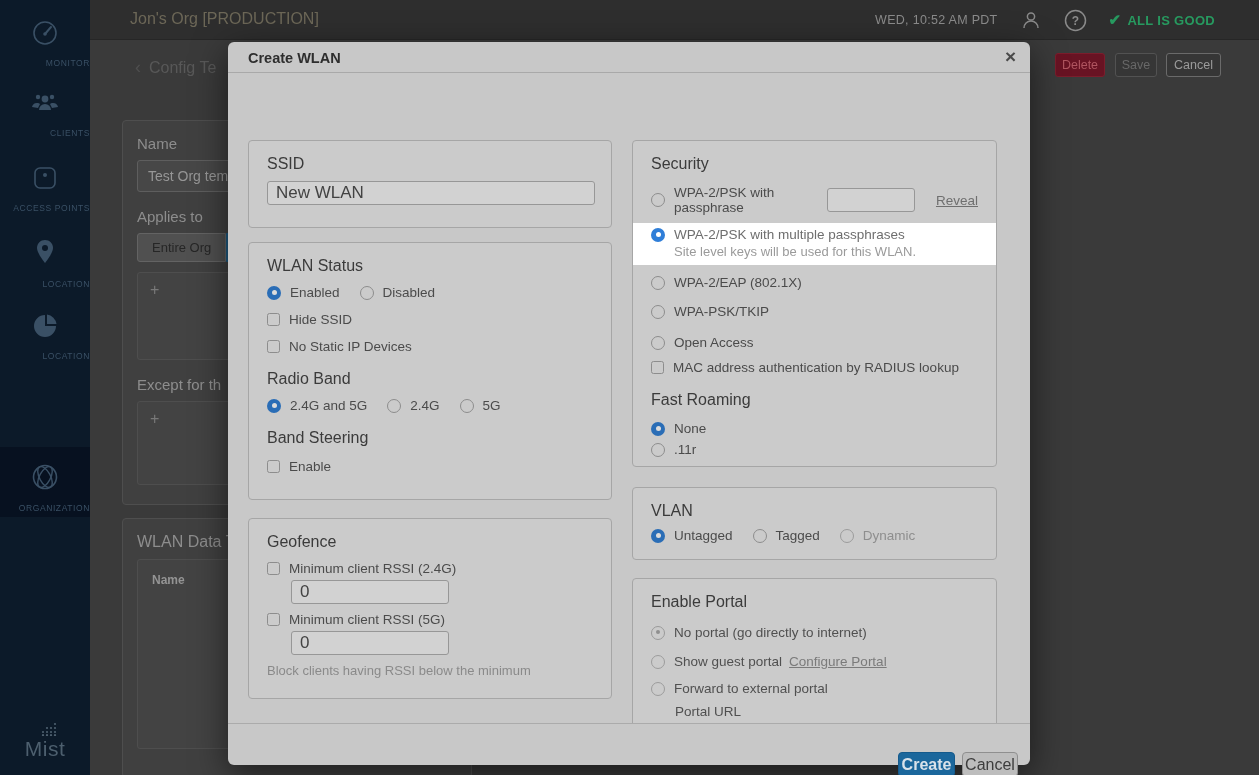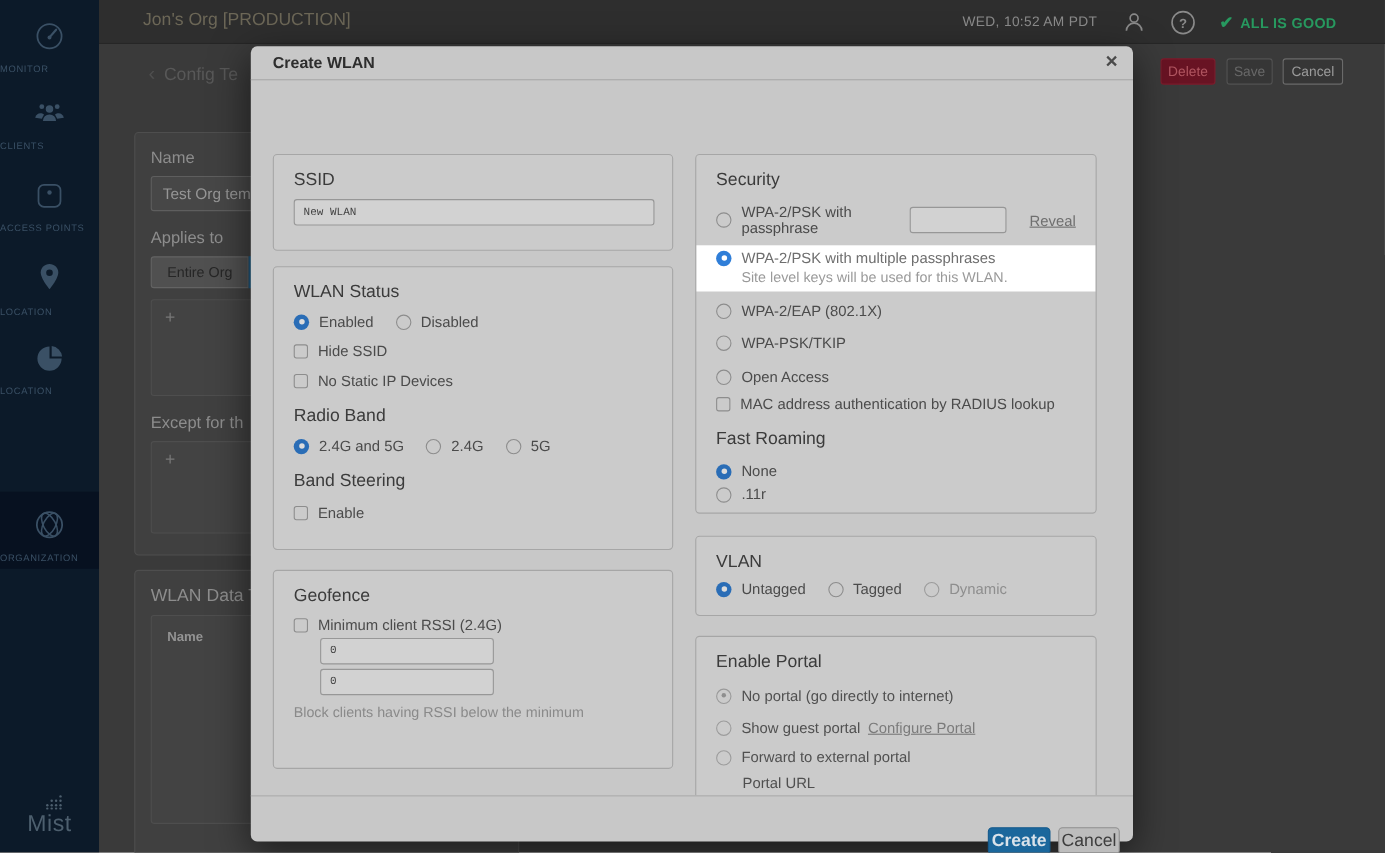--- a/index.html
+++ b/index.html
@@ -1,21 +1,21 @@
 <!DOCTYPE html>
 <html><head>
 <meta charset="utf-8">
 <style>
   * { margin:0; padding:0; box-sizing:border-box; }
   html,body { width:1259px; height:775px; overflow:hidden; }
   body { font-family:"Liberation Sans", sans-serif; background:#3a3a3a; position:relative; }
 
   
   .sidebar { position:absolute; left:0; top:0; width:90px; height:775px; background:#0c1a29; z-index:30; }
-  .nav-item { position:absolute; left:0; width:90px; text-align:left; cursor:pointer; }
+  .nav-item { position:absolute; left:0; width:90px; text-align:right; cursor:pointer; }
   .nav-item svg { display:block; margin:0 auto 4px; }
   .nav-label { font-size:8.5px; letter-spacing:.6px; color:#3a5065; }
   .nav-item.active { background:#071120; padding-top:14px; height:70px; }
   .mist-logo { position:absolute; left:0; bottom:14px; width:90px; text-align:center; color:#4d5f6e; font-size:21px; font-weight:normal; letter-spacing:.5px; }
   .mist-dots { display:block; margin:0 auto 1px; }
 
   
   .topbar { position:absolute; left:90px; top:0; width:1169px; height:40px; background:#2e2e2e; border-bottom:1px solid #262626; z-index:5; }
   .org-title { position:absolute; left:40px; top:10px; font-size:16px; color:#6c6757; }
   .topbar-right { position:absolute; right:44px; top:0; height:40px; display:flex; align-items:center; gap:22px; }
@@ -55,21 +55,21 @@
   .opt { display:flex; align-items:center; gap:9px; font-size:13.5px; color:#4b4b4b; }
   .opt-inline { display:flex; align-items:center; gap:20px; }
   .radio { width:14px; height:14px; border-radius:50%; border:1.5px solid #8d8d8d; flex:none; cursor:pointer; position:relative; }
   .radio.sel { border:none; background:#2a6db6; }
   .radio.sel::after { content:""; position:absolute; left:4.5px; top:4.5px; width:5px; height:5px; border-radius:50%; background:#dcdcdc; }
   .radio.sel-bright { border:none; background:#2f7ed8; }
   .radio.sel-bright::after { content:""; position:absolute; left:4.5px; top:4.5px; width:5px; height:5px; border-radius:50%; background:#fff; }
   .radio.dis-sel { border:1.5px solid #9a9a9a; }
   .radio.dis-sel::after { content:""; position:absolute; left:3.5px; top:3.5px; width:4px; height:4px; border-radius:50%; background:#8f8f8f; }
   .check { width:13px; height:13px; border-radius:2.5px; border:1.5px solid #8d8d8d; flex:none; cursor:pointer; }
-  .m-input { background:#d2d2d2; border:1px solid #979797; border-radius:3px; color:#434343; font-size:10px; padding:0 8px; height:24px;font-family:Liberation Mono, monospace; }
+  .m-input { background:#d2d2d2; border:1px solid #979797; border-radius:3px; color:#434343; font-size:17px; padding:0 8px; height:24px; }
   .note { font-size:13px; color:#8a8a8a; }
   .link { font-size:13.5px; color:#6f6f6f; text-decoration:underline; cursor:pointer; }
 
   
   .c-ssid { left:20px; top:67px; width:364px; height:88px; }
   .c-status { left:20px; top:169px; width:364px; height:258px; }
   .c-geo { left:20px; top:445px; width:364px; height:181px; }
   
   .c-sec { left:404px; top:67px; width:365px; height:327px; }
   .c-vlan { left:404px; top:414px; width:365px; height:73px; }
@@ -265,20 +265,24 @@
       </div>
     </div>
 
     <div class="mcard c-geo">
       <div class="sec-title">Geofence</div>
       <div class="opt mt10">
         <span class="check"></span>
         <span>Minimum client RSSI (2.4G)</span>
       </div>
       <input class="m-input mt4 ml24" style="width: 158px;" value="0">
+      <div class="opt mt8">
+        <span class="check"></span>
+        <span>Minimum client RSSI (5G)</span>
+      </div>
       <input class="m-input mt4 ml24" style="width: 158px;" value="0">
       <div class="note mt8">Block clients having RSSI below the minimum</div>
     </div>
 
     <div class="mcard c-sec">
       <div class="sec-title">Security</div>
       <div class="opt mt12">
         <span class="radio"></span>
         <span>WPA-2/PSK with passphrase</span>
         <input class="m-input" type="password" style="width: 88px; margin-left: 6px;">

